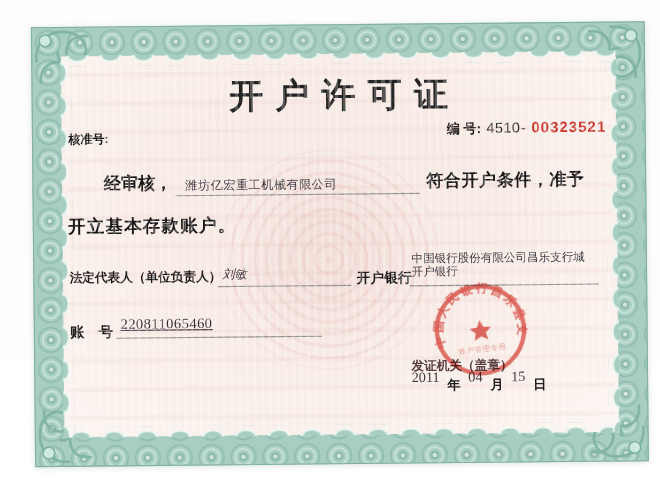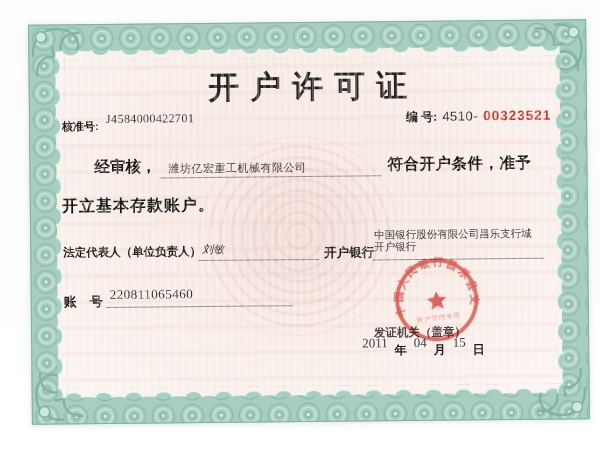--- a/index.html
+++ b/index.html
@@ -95,26 +95,26 @@
 
   .legal-label{left:6px;top:194px;font-size:11.5px;}
   .legal-name{left:145px;top:192px;font-size:11px;font-style:italic;}
   .legal-rule{left:141px;top:210px;width:121px;}
   .bank-label{left:267px;top:196px;font-size:12.5px;}
   .bank-line1{left:317px;top:180px;font-size:10.5px;}
   .bank-line2{left:317px;top:192px;font-size:10.5px;}
   .bank-rule{left:315px;top:211px;width:172px;}
 
   .account-label{left:6px;top:242px;font-size:13px;}
-  .account-value{left:52px;top:236px;font-size:13px;letter-spacing:.5px;}
+  .account-value{left:52px;top:236px;font-size:13px;letter-spacing:.5px;text-decoration:underline;}
   .account-rule{left:48px;top:256px;width:187px;}
 
   .issuer-label{left:316px;top:277px;font-size:11.5px;color:#5a4040;z-index:1;}
   .date-row{left:304px;top:287px;display:flex;align-items:flex-start;z-index:1;}
-  .date-num{font-family:"Liberation Serif","DejaVu Serif",serif;color:#3c3c40;font-size:13px;}
+  .date-num{font-family:"Liberation Serif","DejaVu Serif",serif;color:#3c3c40;font-size:13px;margin-left:12px;}
   .date-unit{font-weight:700;color:#1c1c1c;font-size:12px;position:relative;top:7px;}
   .date-row .m{margin-left:7px;}
 
   .seal{
     position:absolute;left:336px;top:209px;width:86px;height:86px;z-index:2;
     transform:rotate(-6deg);mix-blend-mode:multiply;opacity:.92;filter:blur(.2px);
   }
 </style>
 </head>
 <body>
@@ -162,21 +162,20 @@
     <div class="inner">
       <div class="scallop top"></div>
       <div class="scallop bottom"></div>
       <div class="scallop left"></div>
       <div class="scallop right"></div>
       <div class="watermark"></div>
 
       <div class="abs title">开户许可证</div>
 
       <div class="abs lbl approval-label">核准号:</div>
-      <div class="abs val approval-value">J4584000422701</div>
 
       <div class="abs serial-row">
         <span class="serial-label">编 号:</span>
         <span class="serial-prefix">4510-</span>
         <span class="serial-number">00323521</span>
       </div>
 
       <div class="abs lbl review-label">经审核，</div>
       <div class="abs val company-name">潍坊亿宏重工机械有限公司</div>
       <div class="rule company-rule"></div>

